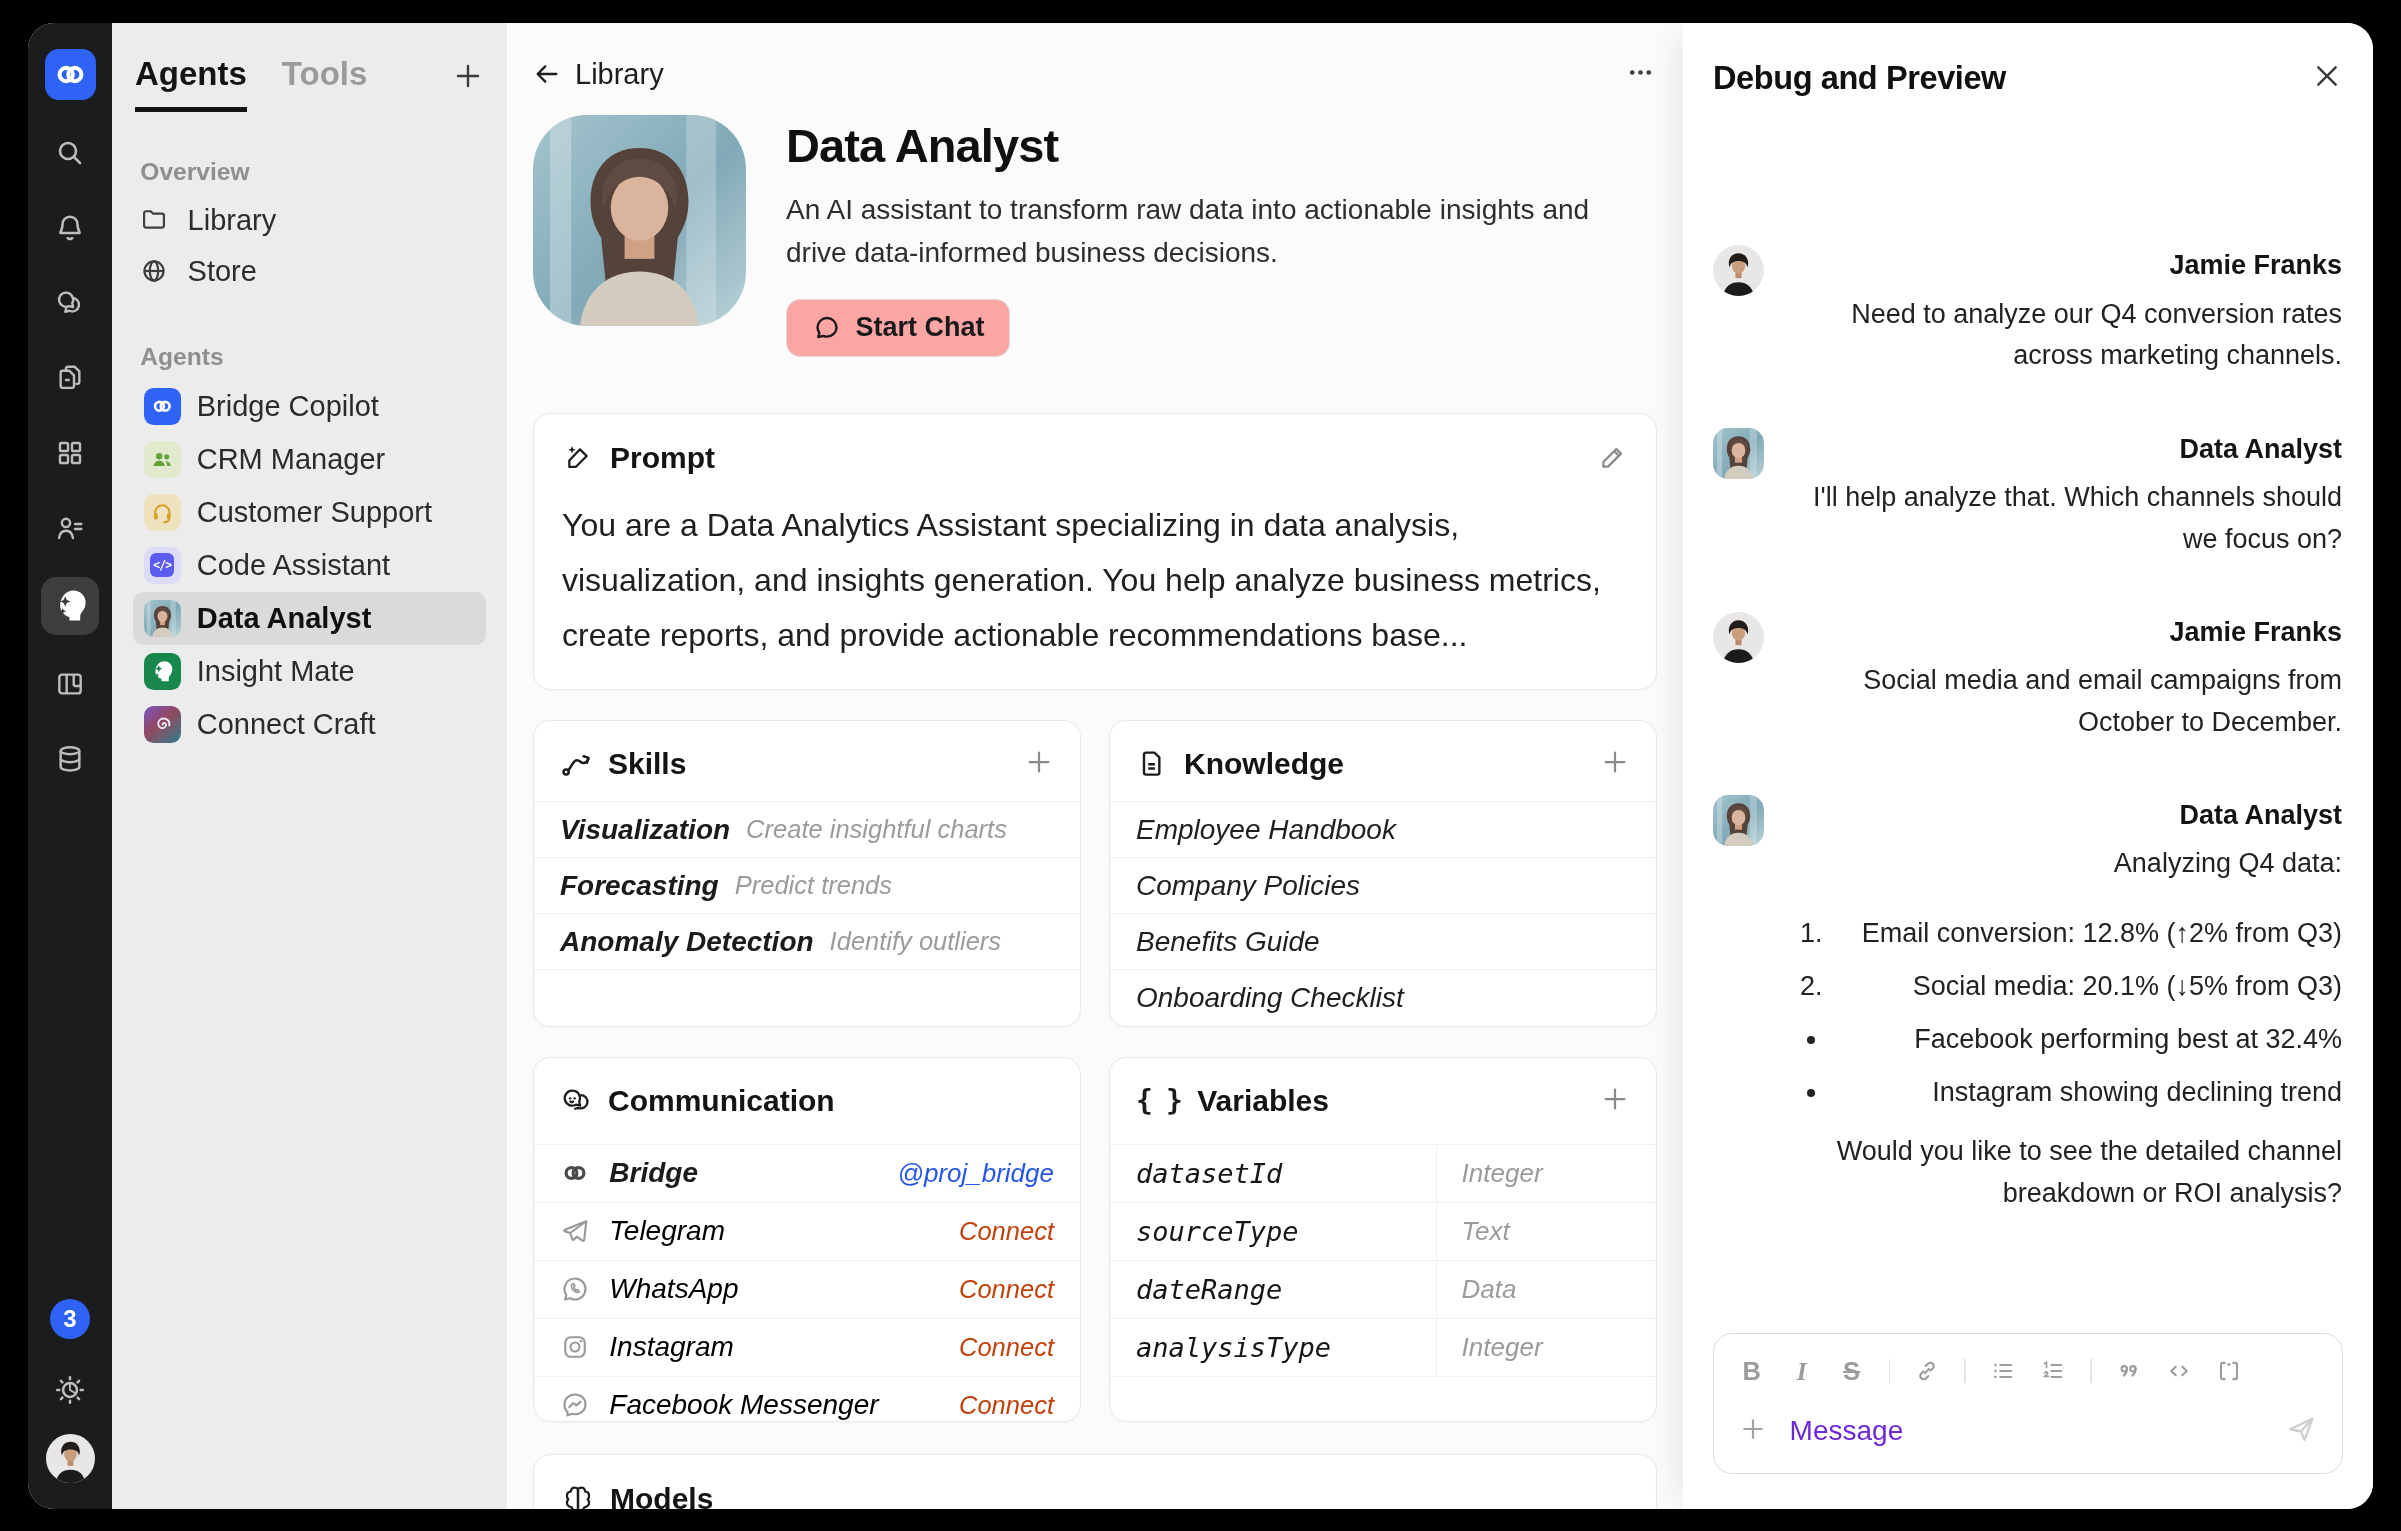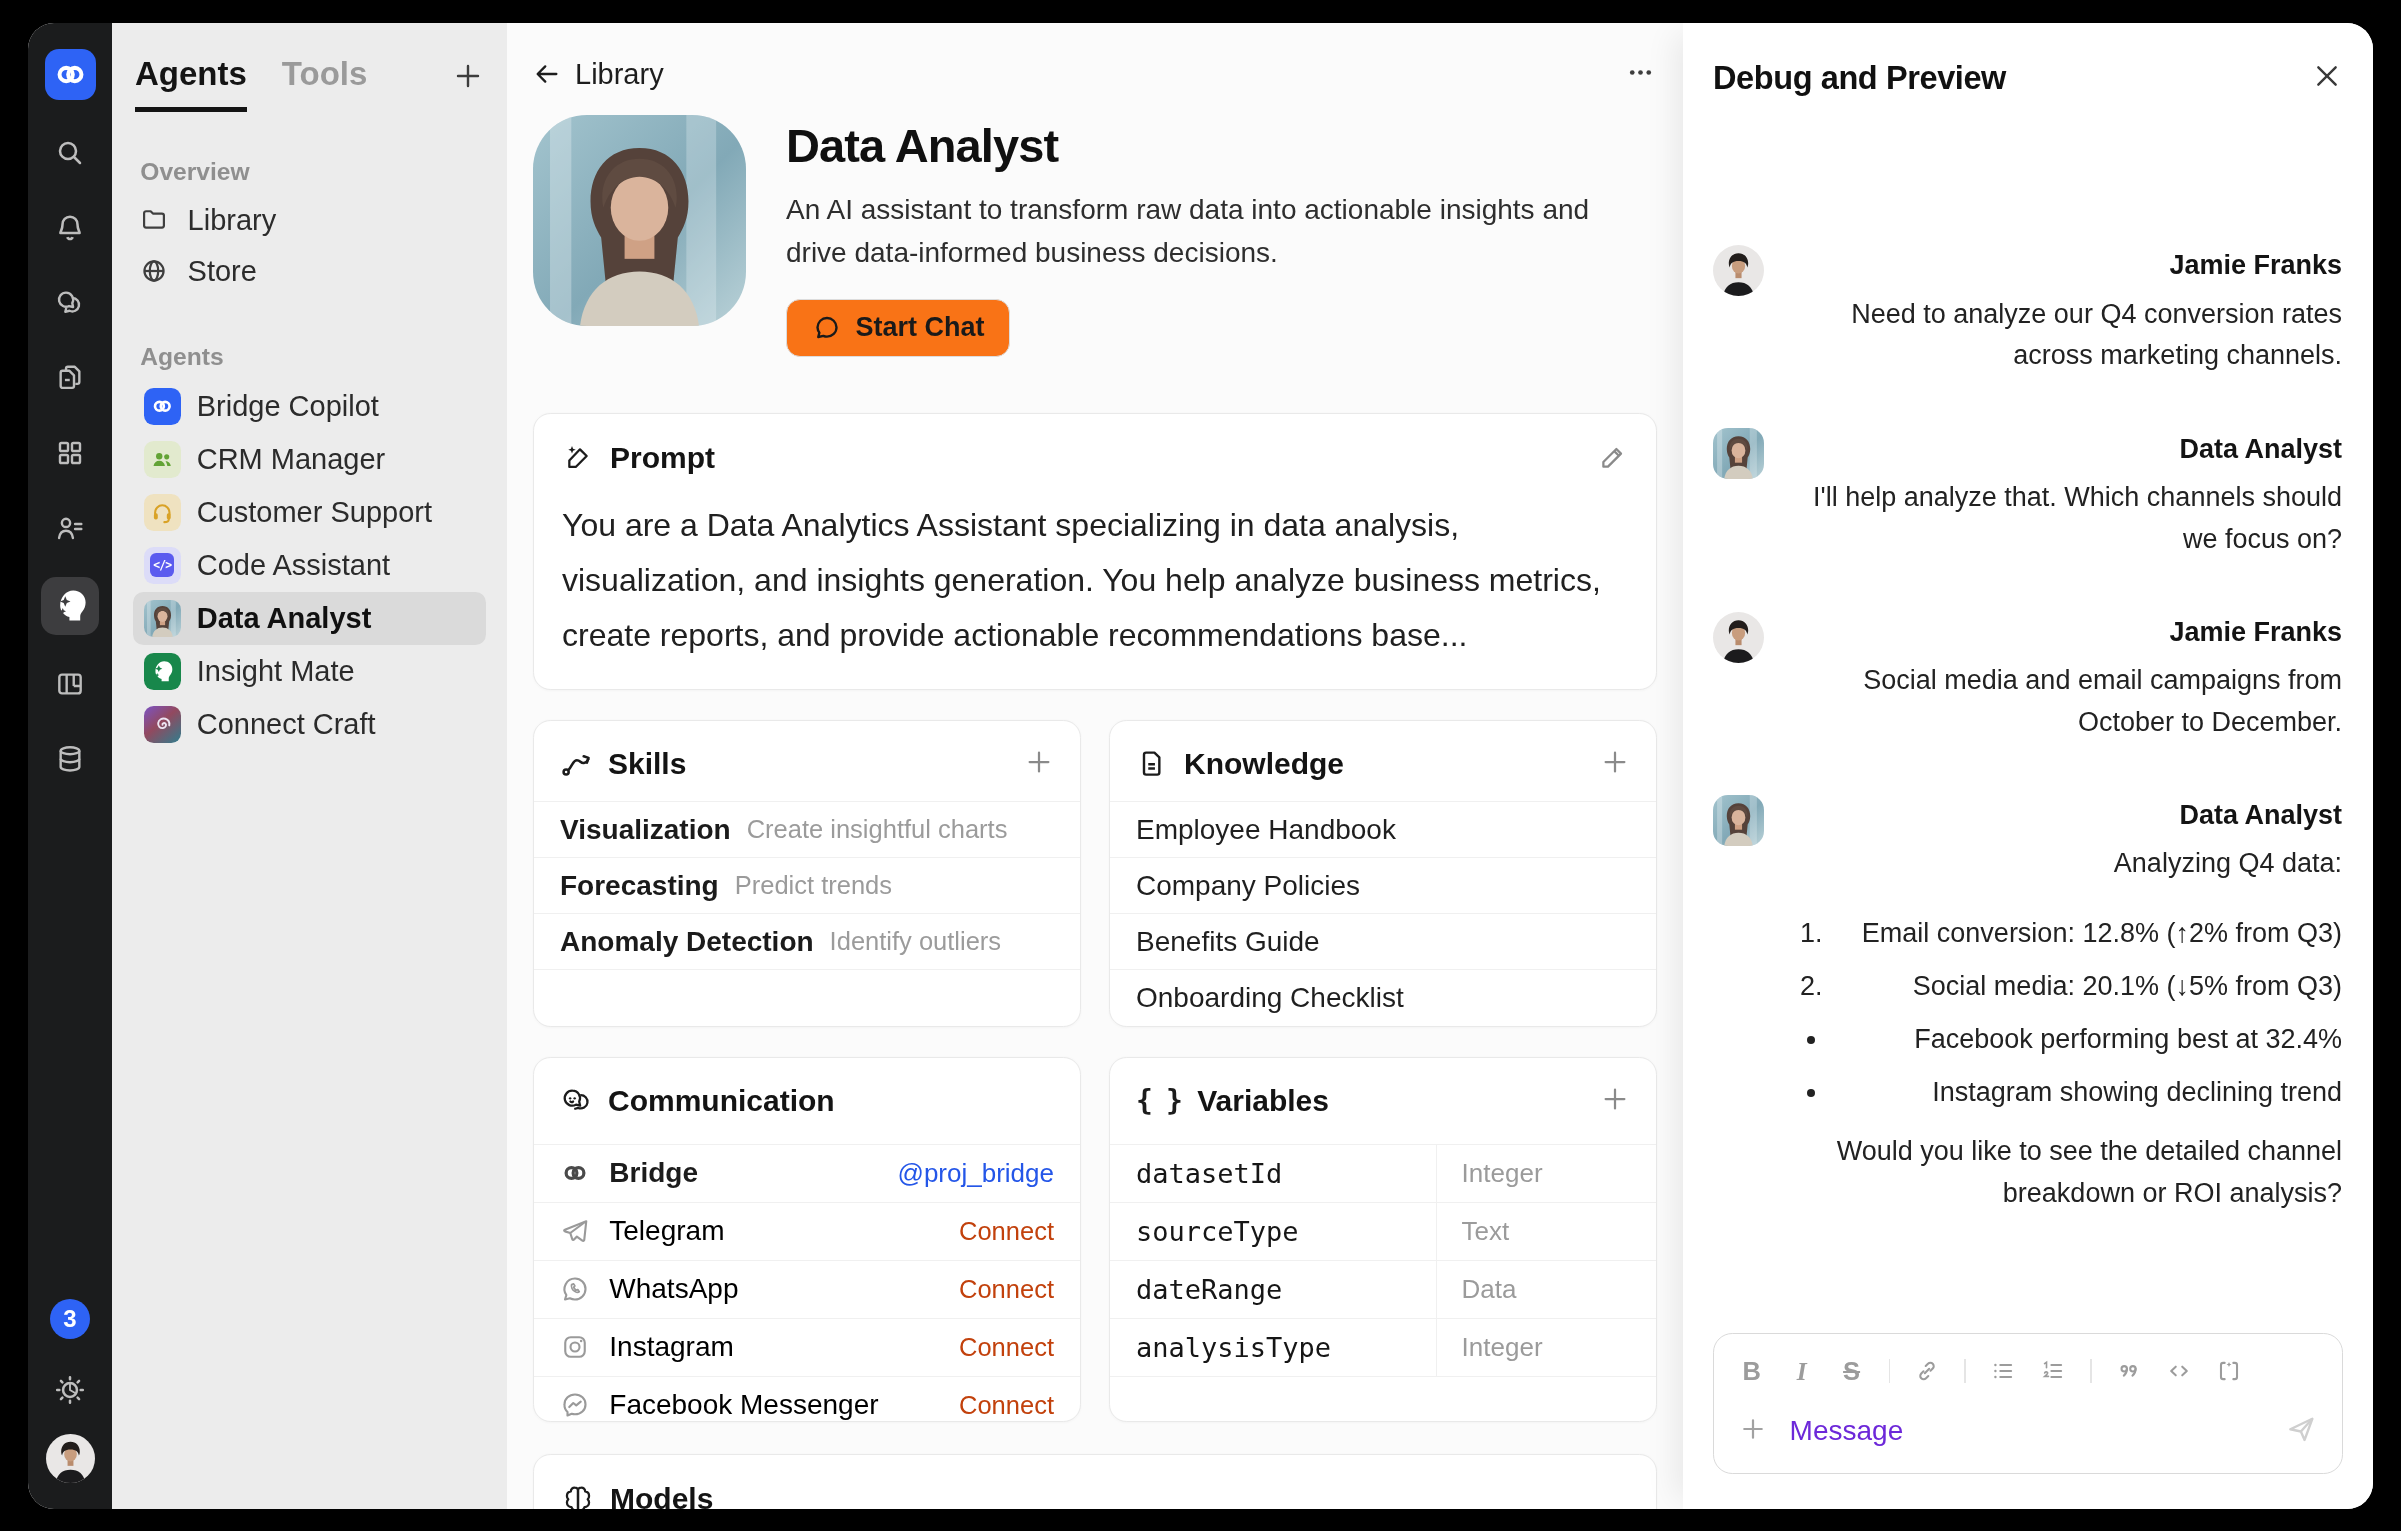--- a/index.html
+++ b/index.html
@@ -52,40 +52,40 @@
   .back svg { width:28px; height:28px; }
   .dots-btn { margin-left:auto; color:#3e3e3e; }
   .dots-btn svg { width:33px; height:33px; }
 
   .profile { display:flex; gap:40px; margin-top:17.6px; }
   .pic { display:block; width:100%; height:100%; }
   .profile-pic { width:213px; height:211px; border-radius:54px; overflow:hidden; flex:none; }
   .agent-title { font-size:47px; font-weight:800; letter-spacing:-0.9px; color:#101010; padding-top:3.5px; }
   .agent-desc { margin-top:16px; font-size:28px; line-height:1.52; color:#2e2e2e; max-width:870px; }
   .start-btn { margin-top:24.6px; display:inline-flex; align-items:center; gap:14px; height:58px;
-    padding:0 24.6px; border:1.8px solid #dcdcdc; border-radius:14px; background:#f97316;
+    padding:0 24.6px; border:1.8px solid #dcdcdc; border-radius:14px; background:#fca5a5;
     font-size:27px; font-weight:600; color:#1a1a1a; }
   .start-btn svg { width:30px; height:30px; }
 
   .card { background:#fff; border:1.8px solid #e9e9e9; border-radius:17.6px; box-shadow:0 0.9px 2.6px rgba(0,0,0,.03); }
   .card-head { display:flex; align-items:center; gap:16px; height:40px; }
   .card-head svg { width:32px; height:32px; color:#1c1c1c; }
   .card-title { font-size:30px; font-weight:700; color:#141414; }
   .head-action { margin-left:auto; color:#8a8a8a; }
   .head-action svg { width:30px; height:30px; color:#8a8a8a; }
   .brace-icon { font-size:28px; font-weight:700; color:#1c1c1c; letter-spacing:-1.8px;
     font-family:"DejaVu Sans Mono",monospace; }
 
   .prompt-card { margin-top:56px; padding:24.6px 28px 26px; }
   .prompt-body { margin-top:19.3px; font-size:32px; line-height:1.72; color:#202020; max-width:1080px; }
 
   .grid2 { display:grid; grid-template-columns:1fr 1fr; gap:28px; margin-top:30px; }
   .list-card { padding-top:23px; height:307px; overflow:hidden; }
   .list-card .card-head, .comm-card .card-head, .vars-card .card-head { padding:0 26px; }
-  .rows { margin-top:17.6px; }
+  .rows { margin-top:17.6px;font-style:italic; }
   .row { height:56px; display:flex; align-items:center; border-top:1.8px solid #f0f0f0;
     padding:0 26px; font-size:28px; color:#1f1f1f; }
   .skill-name { font-weight:600; color:#1b1b1b; }
   .skill-hint { color:#9b9b9b; margin-left:16px; font-size:25.5px; }
 
   .comm-card, .vars-card { padding-top:23px; height:365px; overflow:hidden; }
   .crow { height:58px; display:flex; align-items:center; gap:19.3px; border-top:1.8px solid #f0f0f0;
     padding:0 26px; }
   .crow svg { width:30px; height:30px; color:#9a9a9a; flex:none; }
   .crow .cname { font-size:28px; color:#000000; }

